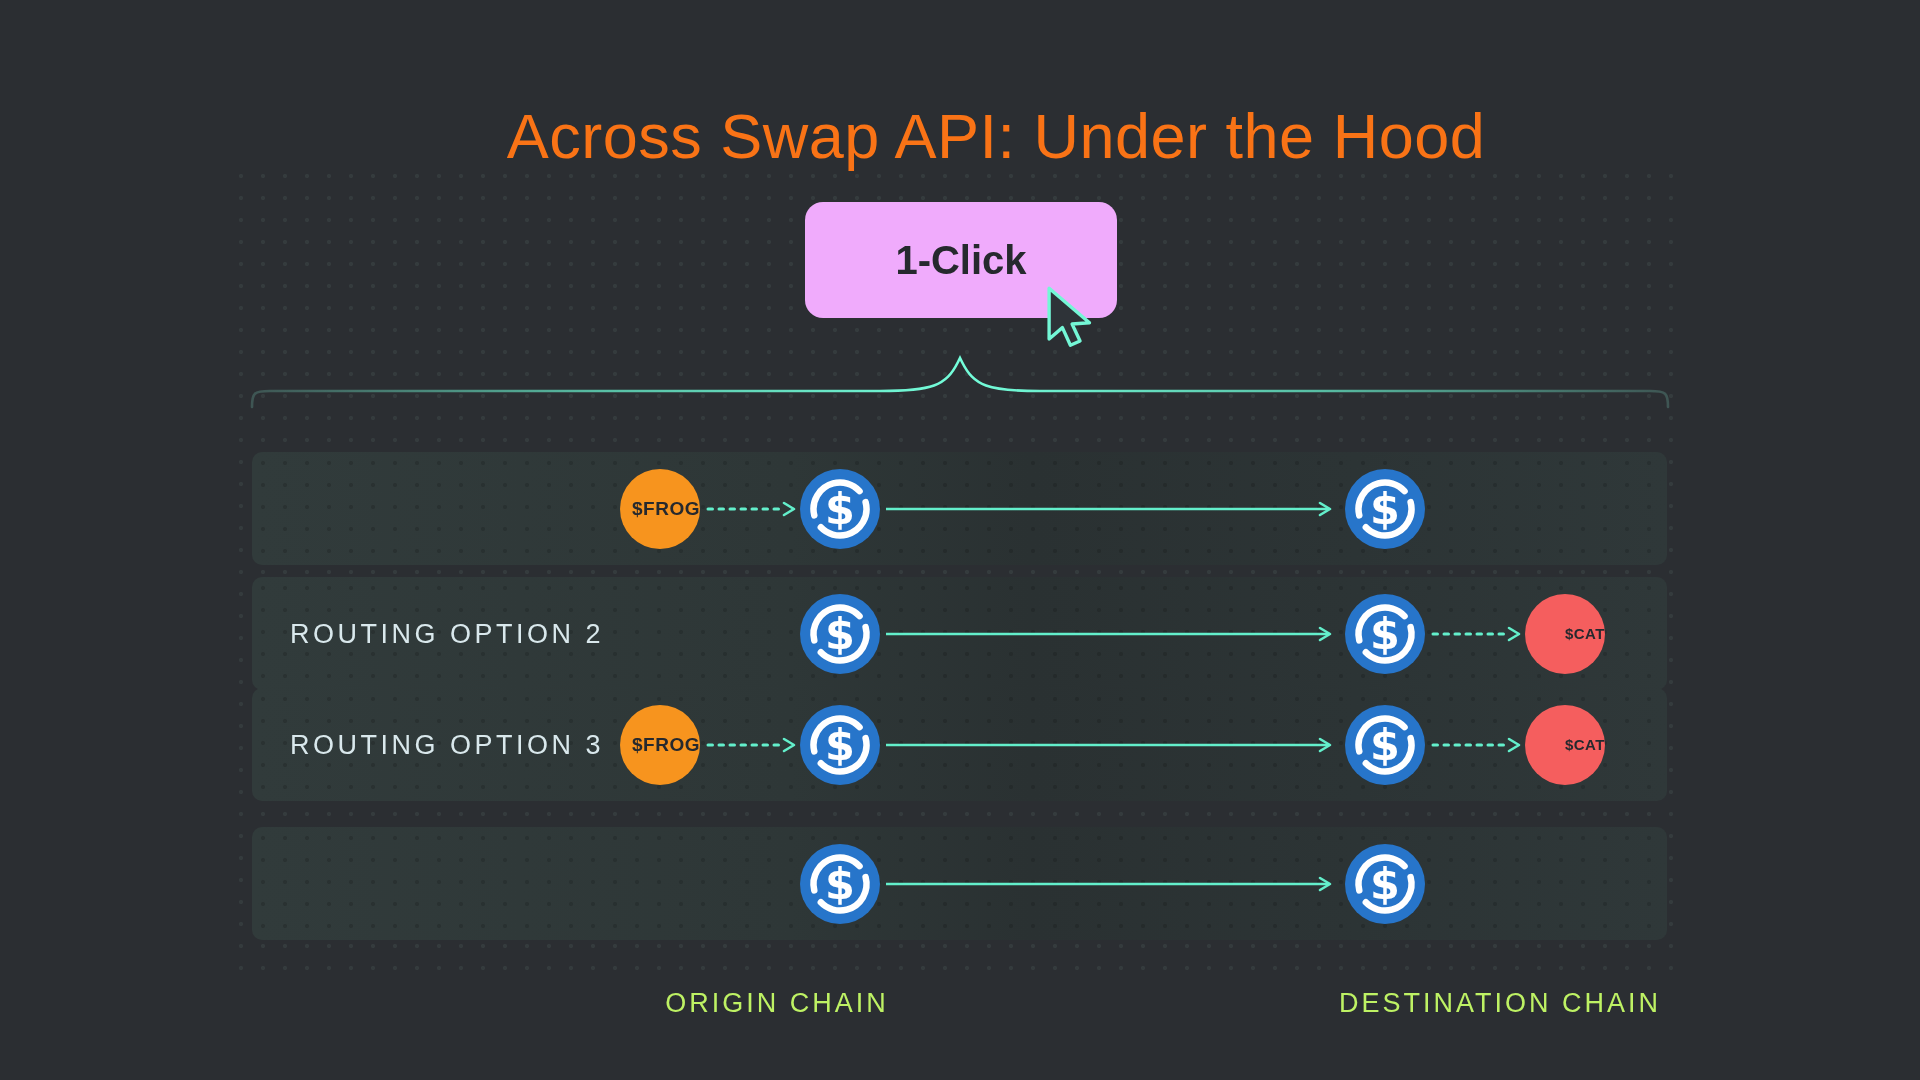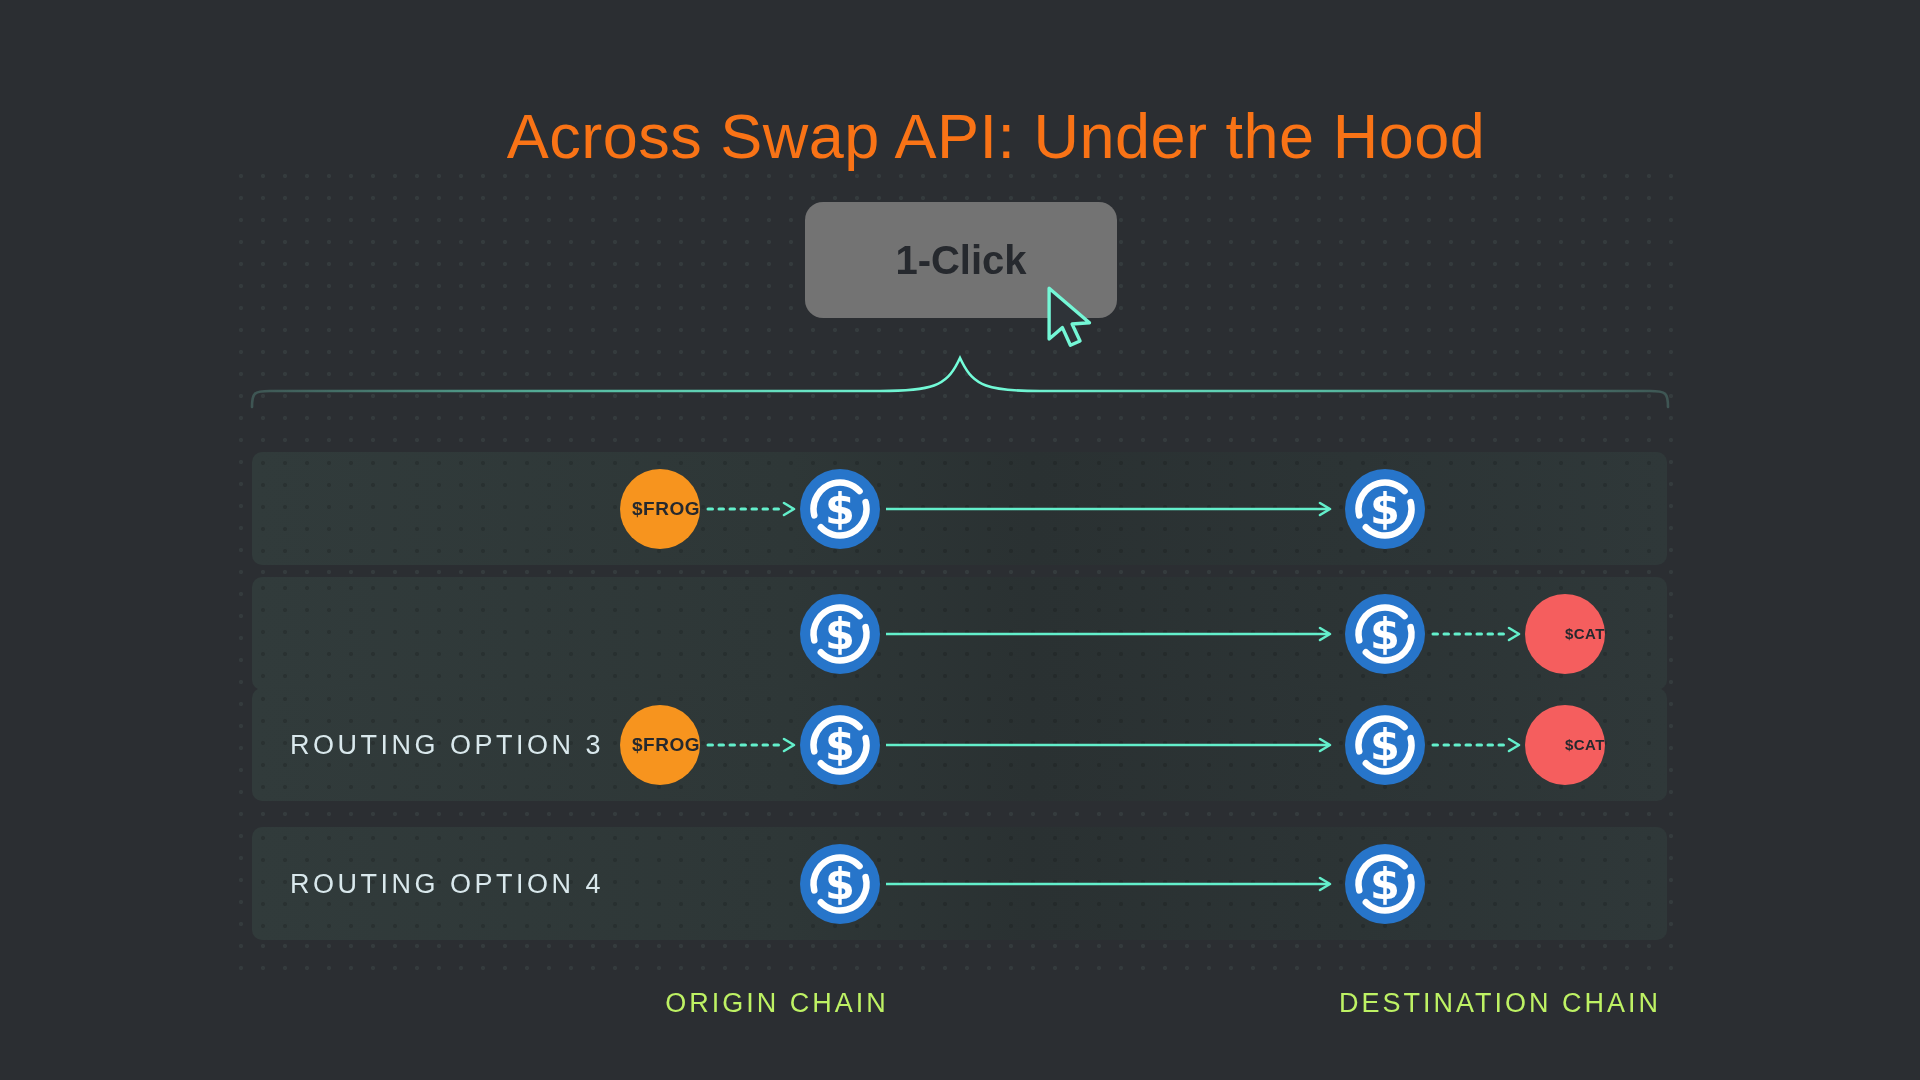--- a/index.html
+++ b/index.html
@@ -17,21 +17,21 @@
   }
   .page-title{
     position:absolute;top:58px;left:0;width:1920px;
     text-align:center;color:#f97316;
     font-size:63px;font-weight:400;letter-spacing:0.5px;
     z-index:3;
     margin-left:36px;
   }
   .one-click-btn{
     position:absolute;left:805px;top:202px;width:312px;height:116px;
-    background:#737373;border-radius:18px;
+    background:#f0abfc;border-radius:18px;
     display:flex;align-items:center;justify-content:center;
     color:#26292E;font-size:40px;font-weight:700;
     z-index:3;border:none;
   }
   .cursor-wrap{position:absolute;left:1038px;top:284px;z-index:4;}
   .brace-wrap{position:absolute;left:240px;top:353px;z-index:2;}
   .routing-row{
     position:absolute;left:252px;width:1415px;height:113px;border-radius:10px;
     background-image:
       radial-gradient(circle, rgba(0,0,0,0.15) 1.8px, transparent 2.4px),
@@ -132,20 +132,21 @@
   <svg class="arrow arrow-bridge" width="454" height="16" viewBox="0 0 454 16">
       <use href="#solid-arrow"></use>
     </svg>
   <svg class="usdc usdc-dest" viewBox="0 0 80 80">
     <use href="#usdc-logo"></use>
     <text x="40" y="54.5" font-size="43" font-weight="bold" fill="#FFFFFF" text-anchor="middle" font-family="DejaVu Sans, sans-serif">$</text>
   </svg>
 </div>
 
 <div class="routing-row row-2">
+  <div class="row-label">ROUTING OPTION 2</div>
   <svg class="usdc usdc-origin" viewBox="0 0 80 80">
     <use href="#usdc-logo"></use>
     <text x="40" y="54.5" font-size="43" font-weight="bold" fill="#FFFFFF" text-anchor="middle" font-family="DejaVu Sans, sans-serif">$</text>
   </svg>
   <svg class="arrow arrow-bridge" width="454" height="16" viewBox="0 0 454 16">
       <use href="#solid-arrow"></use>
     </svg>
   <svg class="usdc usdc-dest" viewBox="0 0 80 80">
     <use href="#usdc-logo"></use>
     <text x="40" y="54.5" font-size="43" font-weight="bold" fill="#FFFFFF" text-anchor="middle" font-family="DejaVu Sans, sans-serif">$</text>
@@ -179,21 +180,20 @@
   </svg>
   <svg class="arrow arrow-swap-dest" width="92" height="16" viewBox="0 0 92 16">
       <use href="#dotted-arrow"></use>
     </svg>
   <div class="token token-cat">
     <span>$CAT</span>
   </div>
 </div>
 
 <div class="routing-row row-4">
-  <div class="row-label">ROUTING OPTION 4</div>
   <svg class="usdc usdc-origin" viewBox="0 0 80 80">
     <use href="#usdc-logo"></use>
     <text x="40" y="54.5" font-size="43" font-weight="bold" fill="#FFFFFF" text-anchor="middle" font-family="DejaVu Sans, sans-serif">$</text>
   </svg>
   <svg class="arrow arrow-bridge" width="454" height="16" viewBox="0 0 454 16">
       <use href="#solid-arrow"></use>
     </svg>
   <svg class="usdc usdc-dest" viewBox="0 0 80 80">
     <use href="#usdc-logo"></use>
     <text x="40" y="54.5" font-size="43" font-weight="bold" fill="#FFFFFF" text-anchor="middle" font-family="DejaVu Sans, sans-serif">$</text>

